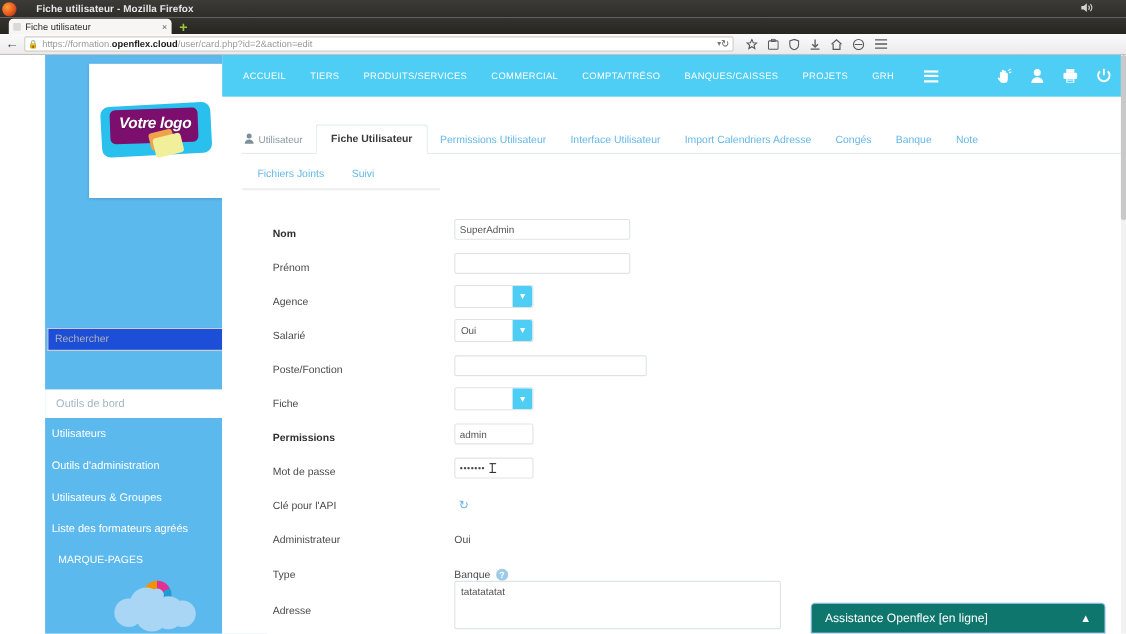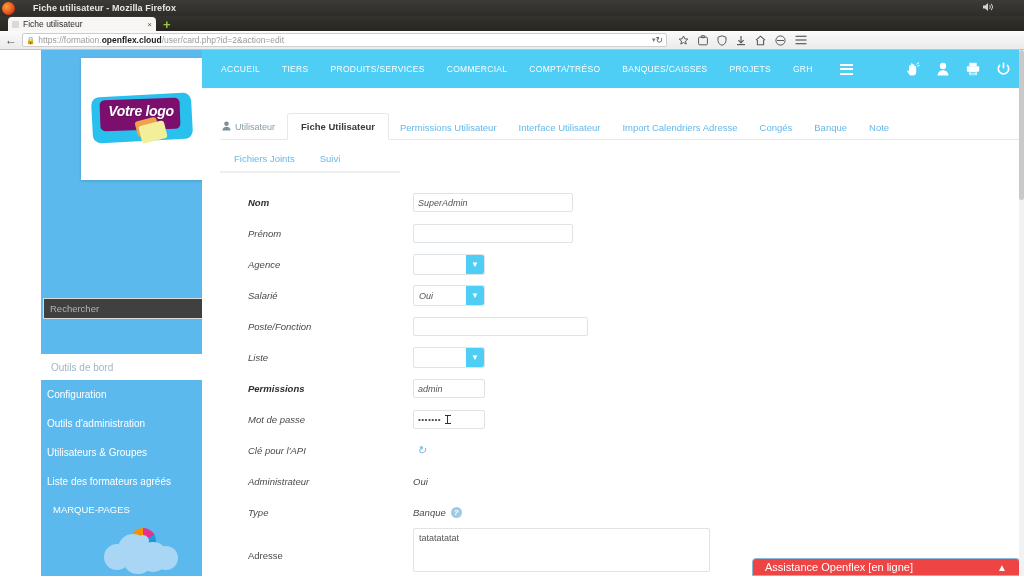--- a/index.html
+++ b/index.html
@@ -150,21 +150,21 @@
   .brand-name {
     text-align: center; color: #fff; font-size: 11.5px;
     margin-top: 7px; letter-spacing: .4px;
   }
   .search-wrap {
     position: absolute; top: 248px; left: 2px;
     width: 194px; height: 21px;
     display: flex;
   }
   .search-inp {
-    flex: 1; background: #404040; border: 1px solid #dcdcdc; border-right: none;
+    flex: 1; background: #1d4ed8; border: 1px solid #dcdcdc; border-right: none;
     font-size: 9.5px; color: #b3b3b3; padding: 4px 6px;
     display: flex; align-items: center;
   }
   .search-btn {
     width: 18px; background: #54c3f0;
     display: flex; align-items: center; justify-content: center;
     color: #fff; font-size: 9px;
   }
   .menu-head {
     position: absolute; top: 304px; left: 0; width: 202px; height: 26px;
@@ -244,21 +244,21 @@
   .tabs-row2 { display: flex; align-items: center; padding-top: 8px; }
   .tabs-row2 .app-tab { padding: 4px 11px 4px 14px; }
   .tabs-row2 .app-tab:first-child { padding-left: 14px; }
 
   .tab-underline {
     height: 2px; background: #efefef; width: 180px; margin-left: 18px; margin-top: 4px;
   }
 
   
   .form { padding: 14px 0 0 46px; }
-  .frow { display: flex; align-items: center; height: 31px; font-style: italic; }
+  .frow { display: flex; align-items: flex-end; height: 31px; }
   .flabel { width: 165px; font-size: 9.5px; color: #4a4a4a; }
   .flabel.bold { font-weight: bold; color: #2e2e2e; }
   .finput {
     height: 19px; border: 1px solid #dfe3e6; background: #fff;
     border-radius: 2px; display: flex; align-items: center;
     padding: 0 4px; font-size: 9px; color: #555;
   }
   .w160 { width: 160px; }
   .w175 { width: 175px; }
   .w72  { width: 72px; }
@@ -293,23 +293,23 @@
 
   .frow-ta { display: flex; align-items: flex-start; height: 46px; }
   .frow-ta .flabel { padding-top: 22px; }
   .ftextarea {
     width: 297px; height: 44px; border: 1px solid #dfe3e6; background: #fff;
     border-radius: 2px; padding: 4px 5px; font-size: 9px; color: #555;
   }
 
   
   .assist {
-    position: absolute; right: 4px; bottom: 0;
-    width: 268px; height: 18px;
-    background: #ef4444; border: 1px solid #8ab8dd;
+    position: absolute; right: 19px; bottom: 0;
+    width: 268px; height: 28px;
+    background: #0f766e; border: 1px solid #8ab8dd;
     border-radius: 4px 4px 0 0;
     display: flex; align-items: center;
     padding: 0 12px; color: #fff; font-size: 11px;
   }
   .assist-label { flex: 1; }
   .assist-caret { font-size: 10px; }
 
   
   .vscroll {
     position: absolute; right: 0; top: 0; width: 5px; height: 526px;
@@ -437,21 +437,21 @@
       <div class="search-inp">Rechercher</div>
       <div class="search-btn">▾</div>
     </div>
 
     <div class="menu-head">
       <span>Outils de bord</span>
     </div>
 
     <div class="menu-list">
       <div class="menu-item">
-        <span>Configuration</span>
+        <span>Utilisateurs</span>
       </div>
       <div class="menu-item">
         <span>Outils d'administration</span>
       </div>
       <div class="menu-item">
         <span>Utilisateurs &amp; Groupes</span>
       </div>
       <div class="menu-item">
         <span>Liste des formateurs agréés</span>
       </div>
@@ -581,21 +581,21 @@
             <span class="sel-caret">▼</span>
           </span>
         </div>
 
         <div class="frow">
           <span class="flabel">Poste/Fonction</span>
           <span class="finput w175"></span>
         </div>
 
         <div class="frow">
-          <span class="flabel">Liste</span>
+          <span class="flabel">Fiche</span>
           <span class="fselect w72">
             <span class="sel-val"></span>
             <span class="sel-caret">▼</span>
           </span>
         </div>
 
         <div class="frow">
           <span class="flabel bold">Permissions</span>
           <span class="finput w72">admin</span>
         </div>

